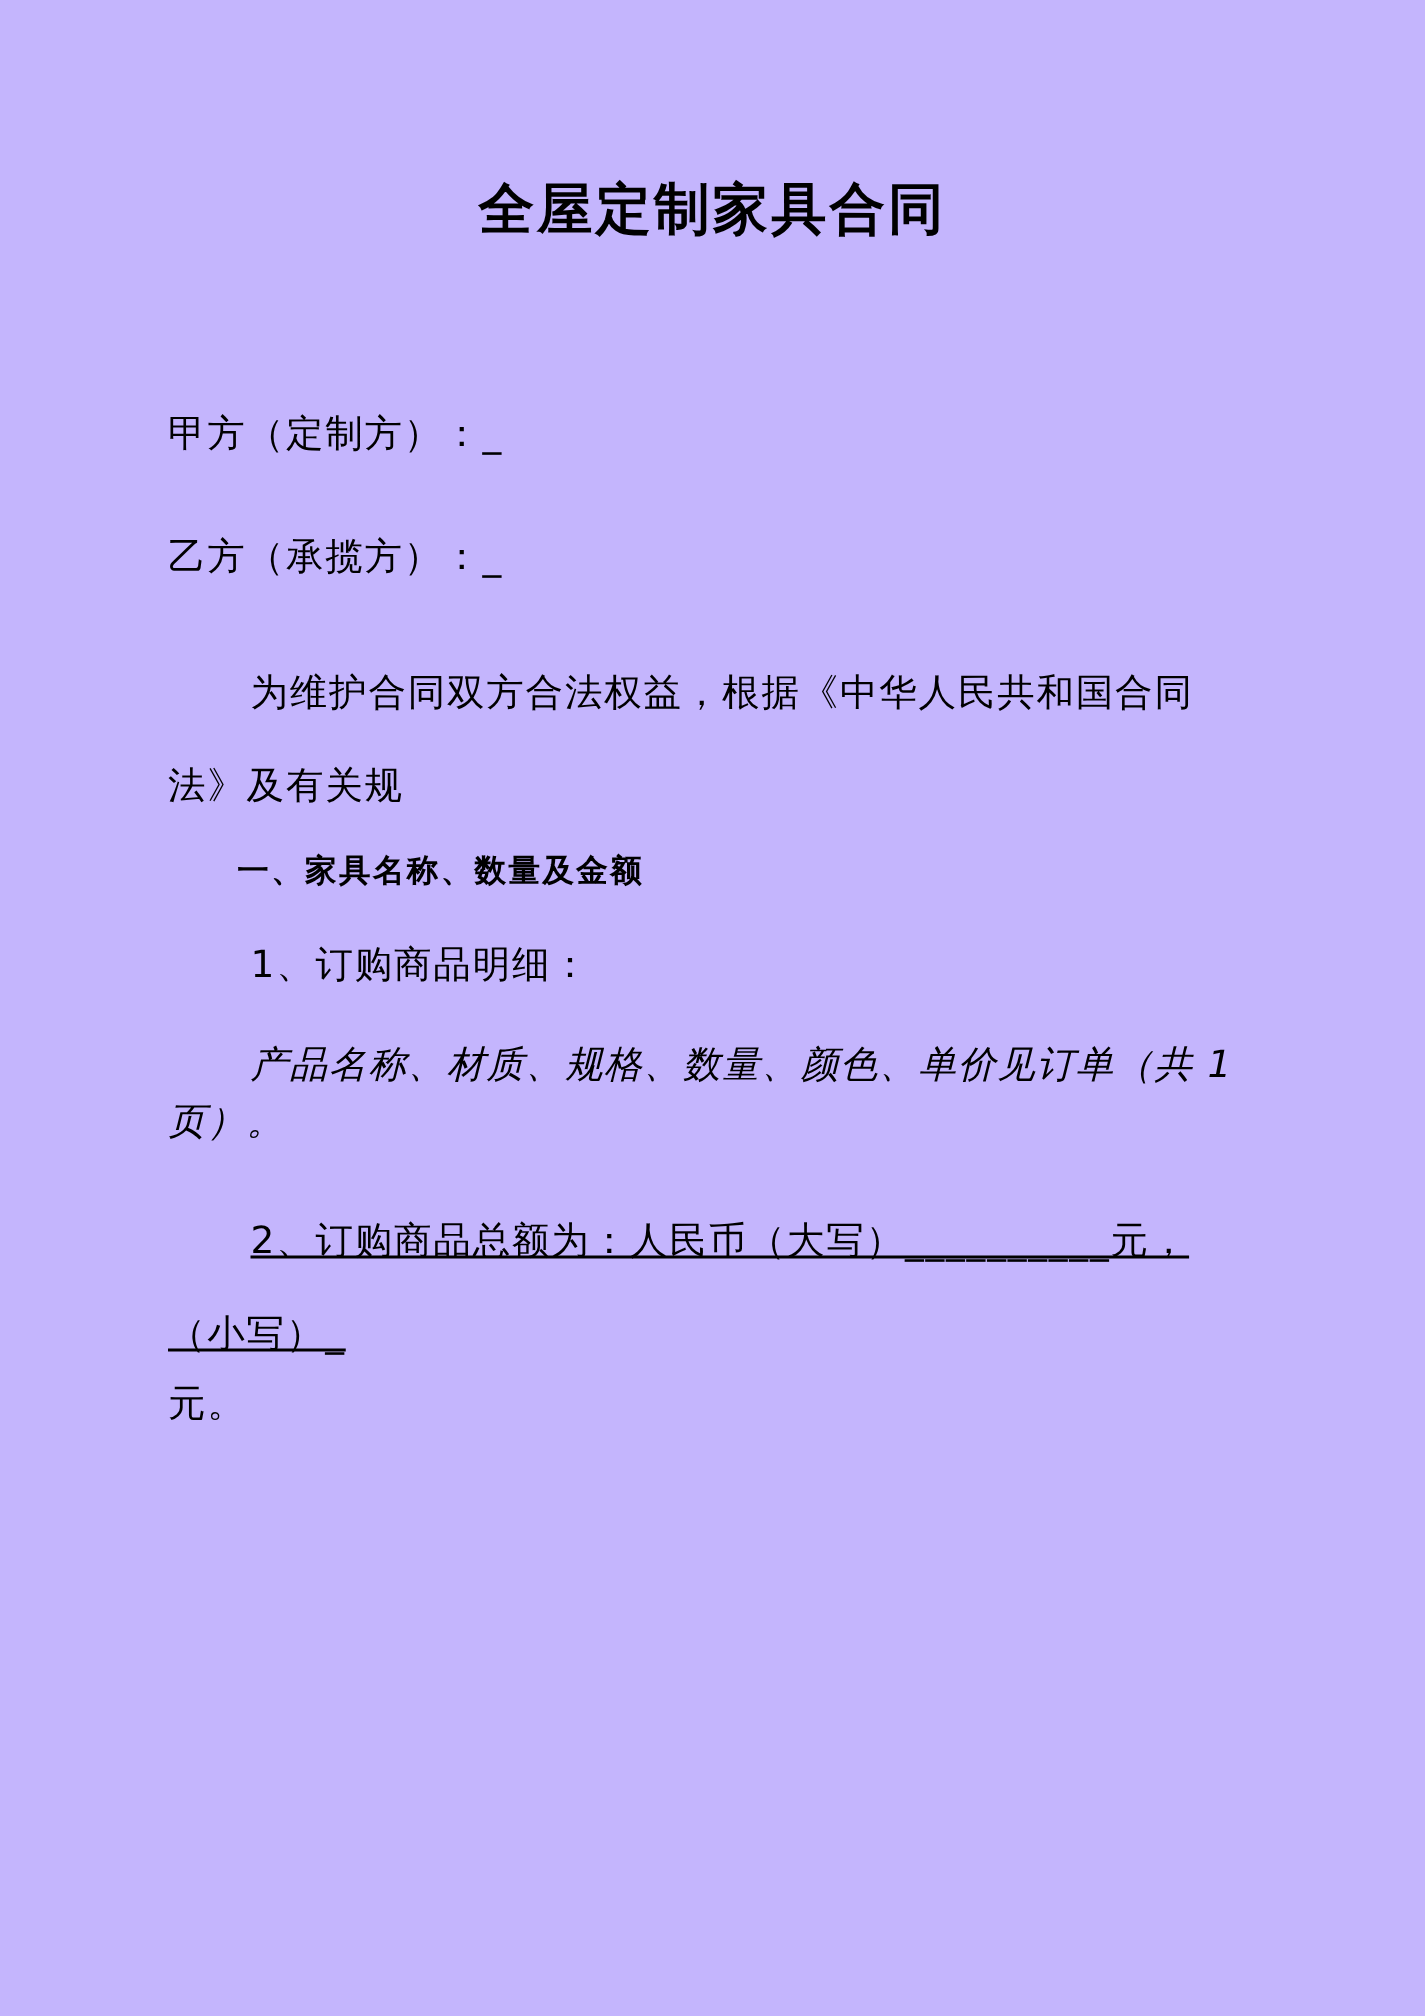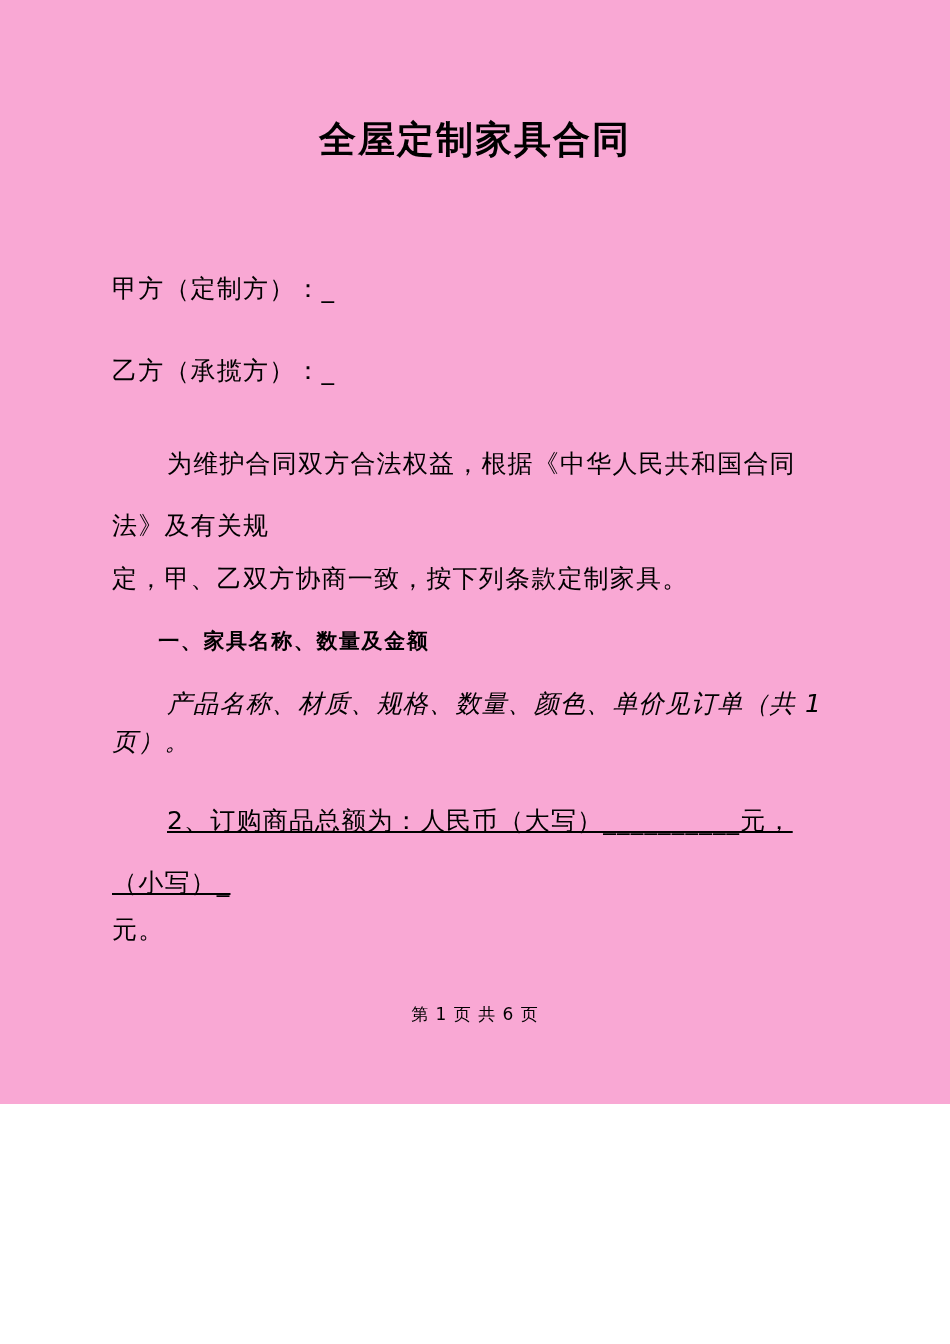--- a/index.html
+++ b/index.html
@@ -10,25 +10,25 @@
   body {
     width: 950px;
     height: 1344px;
     font-family: "Liberation Serif", "DejaVu Serif", serif;
     color: #000000;
     position: relative;
     overflow: hidden;
   }
   .page {
     width: 950px;
-    height: 1104px;
+    height: 1344px;
     box-sizing: border-box;
     padding: 0;
     position: relative;
-    background: #f9a8d4;
+    background: #c4b5fd;
   }
   .doc-title {
     text-align: center;
     font-family: "DejaVu Sans", "Liberation Sans", sans-serif;
     font-weight: bold;
     font-size: 37px;
     letter-spacing: 2px;
     margin: 0;
     padding-top: 118px;
     line-height: 1.2;
@@ -47,20 +47,21 @@
   .party {
     margin-bottom: 44px;
   }
   .indent {
     text-indent: 2.2em;
   }
   .long-para {
     line-height: 2.45;
     margin-bottom: 10px;
     text-indent: 2.2em;
+    font-family: Liberation Mono, monospace;
   }
   .heading {
     font-family: "DejaVu Sans", "Liberation Sans", sans-serif;
     font-weight: bold;
     font-size: 21px;
     letter-spacing: 1.6px;
     text-indent: 2.2em;
     margin: 0 0 30px 0;
   }
   .heading.spaced-top {
@@ -101,27 +102,26 @@
 <div class="page">
 
   <h1 class="doc-title">全屋定制家具合同</h1>
 
   <div class="body-area">
 
     <p class="para party">甲方（定制方）：_</p>
     <p class="para party">乙方（承揽方）：_</p>
 
     <p class="para long-para">为维护合同双方合法权益，根据《中华人民共和国合同法》及有关规</p>
-    <p class="para cont">定，甲、乙双方协商一致，按下列条款定制家具。</p>
 
     <p class="heading">一、家具名称、数量及金额</p>
 
+    <p class="para indent">1、订购商品明细：</p>
     <p class="para italicish">产品名称、材质、规格、数量、颜色、单价见订单（共 1 页）。</p>
     <p class="para wrap-para">2、订购商品总额为：人民币（大写）__________元，（小写）_</p>
     <p class="para cont">元。</p>
 
 
 
   </div>
 
-  <div class="footer">第 1 页 共 6 页</div>
 
 </div>
 
 </body></html>

